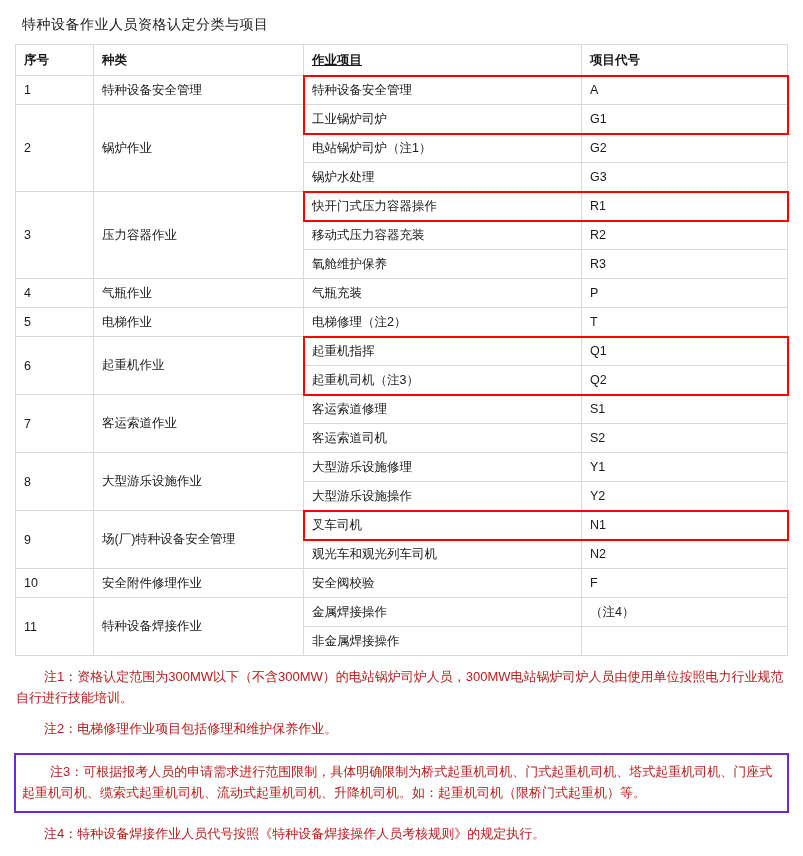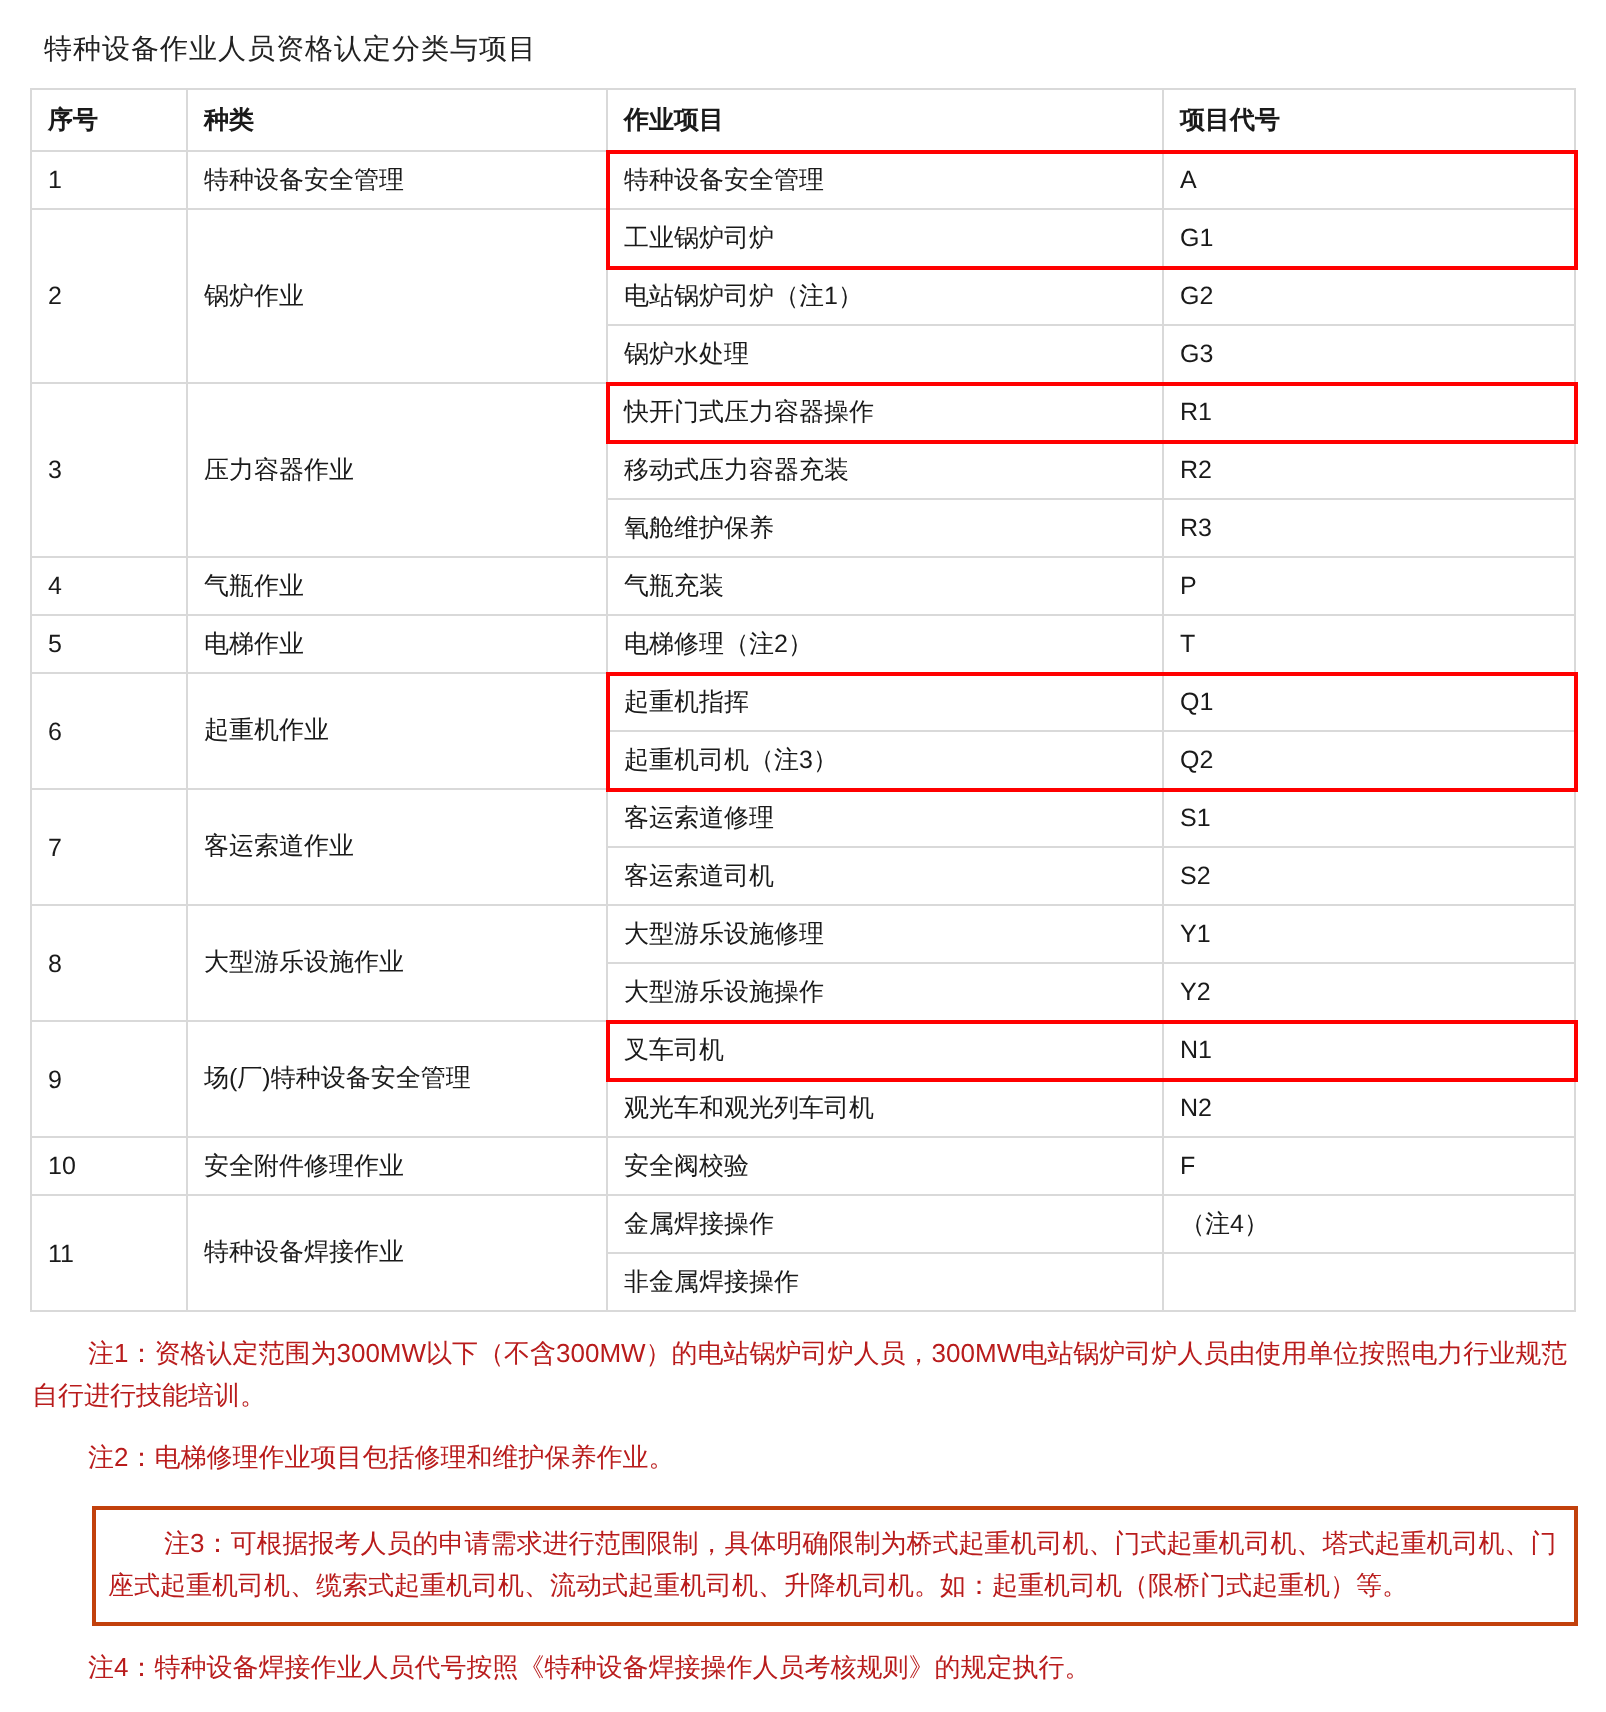--- a/index.html
+++ b/index.html
@@ -52,21 +52,21 @@
   }
   col.c-seq { width: 78px; }
   col.c-kind { width: 210px; }
   col.c-item { width: 278px; }
   col.c-code { width: 206px; }
   td.seq, th.seq { text-align: center; }
   td.kind { padding-left: 26px; }
   td.item { padding-left: 10px; }
   td.code { padding-left: 10px; }
   th.kind { padding-left: 26px; }
-  th.item { padding-left: 10px; }
+  th.item { padding-left: 10px; text-decoration: underline; }
   th.code { padding-left: 10px; }
 
   
   .redbox {
     position: absolute;
     border: 2px solid #ff0000;
     box-sizing: border-box;
     pointer-events: none;
   }
 
@@ -76,25 +76,24 @@
   }
   .note {
     font-size: 13px;
     line-height: 21px;
     color: #b91c1c;
     margin: 10px 0 0 0;
     text-indent: 28px;
     padding: 0 2px;
   }
   .note.boxed {
-    border: 2px solid #c2410c;
+    border: 2px solid #6d28d9;
     padding: 6px 6px 8px 6px;
     margin-top: 14px;
     box-sizing: border-box;
-    margin-left: 32px;
   }
   .note.boxed .inner {
     text-indent: 28px;
     display: block;
   }
 </style>
 </head>
 <body>
 
 <div class="page">

